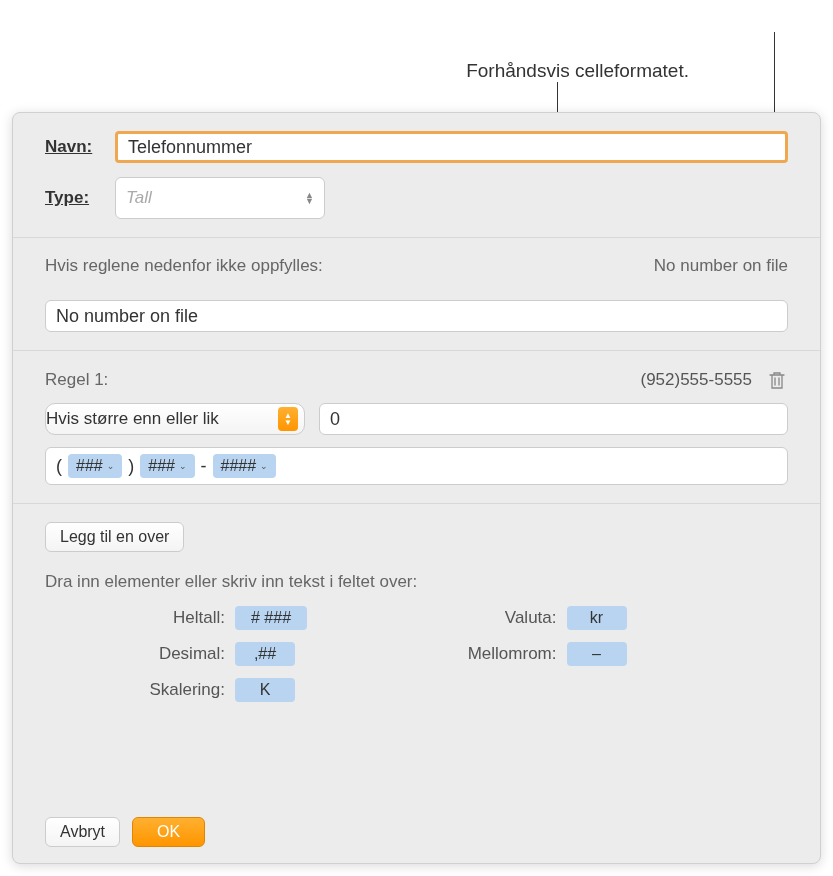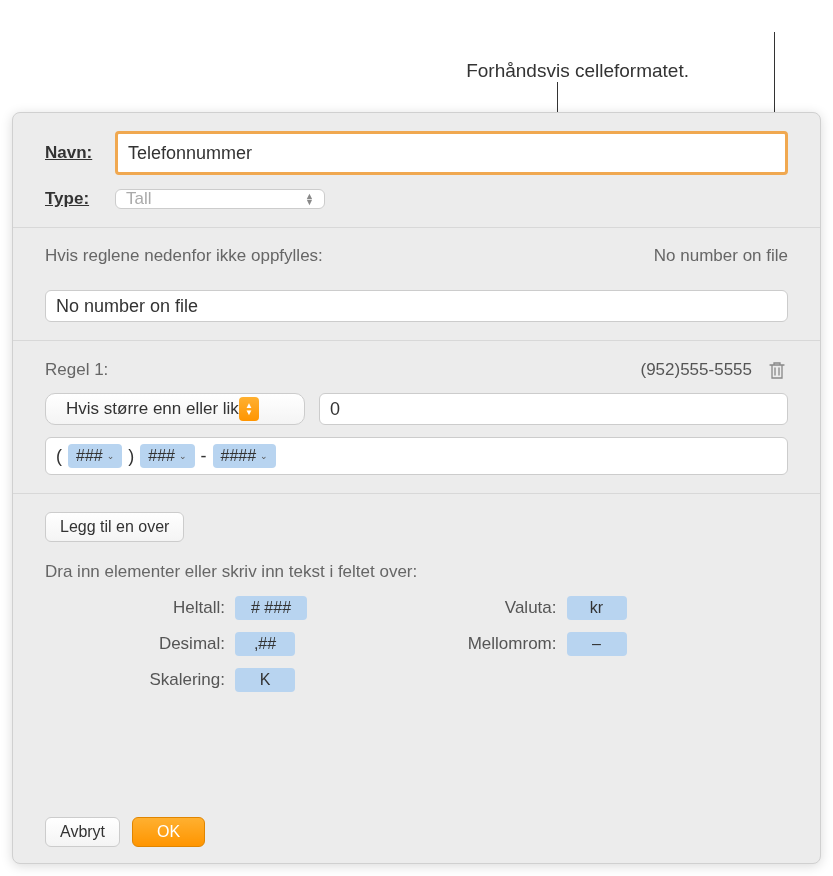--- a/index.html
+++ b/index.html
@@ -55,42 +55,43 @@
     }
     .label {
       width: 70px;
       font-size: 17px;
       font-weight: 600;
       color: #333;
       text-decoration: underline;
     }
     .name-input {
       flex: 1;
-      height: 44px;
+      height: 32px;
       border: 3px solid #f0a850;
       border-radius: 4px;
       background: #fff;
       padding: 0 10px;
       font-size: 18px;
       color: #333;
       outline: none;
     }
     .name-input::selection { background: #ffd090; }
     .type-select {
       width: 210px;
-      height: 20px;
+      height: 42px;
       border: 1px solid #ccc;
       border-radius: 6px;
       background: #fff;
       padding: 0 10px;
       font-size: 17px;
       color: #aaa;
       display: flex;
       align-items: center;
       justify-content: space-between;
+      font-style: italic;
     }
     .chevron-pair {
       display: inline-flex;
       flex-direction: column;
       line-height: 6px;
       font-size: 9px;
       color: #888;
     }
     .hr { border: none; border-top: 1px solid #d8d8d8; margin: 0; }
     .subhead {
@@ -146,25 +147,26 @@
       display: flex;
       gap: 14px;
       margin-bottom: 12px;
     }
     .condition-select {
       width: 260px;
       height: 32px;
       border: 1px solid #ccc;
       border-radius: 10px;
       background: linear-gradient(#fff, #f4f4f4);
-      padding: 0 6px 0 20px;
-      font-size: 17px;
-      color: #333;
-      display: flex;
-      align-items: center;
+      padding: 0 6px 0 0;
+      font-size: 17px;
+      color: #333;
+      display: flex;
+      align-items: center;
+      justify-content: space-between;
     }
     .orange-chevron {
       width: 20px;
       height: 24px;
       background: linear-gradient(#ffb030, #ff9500);
       border-radius: 4px;
       display: flex;
       flex-direction: column;
       align-items: center;
       justify-content: center;

